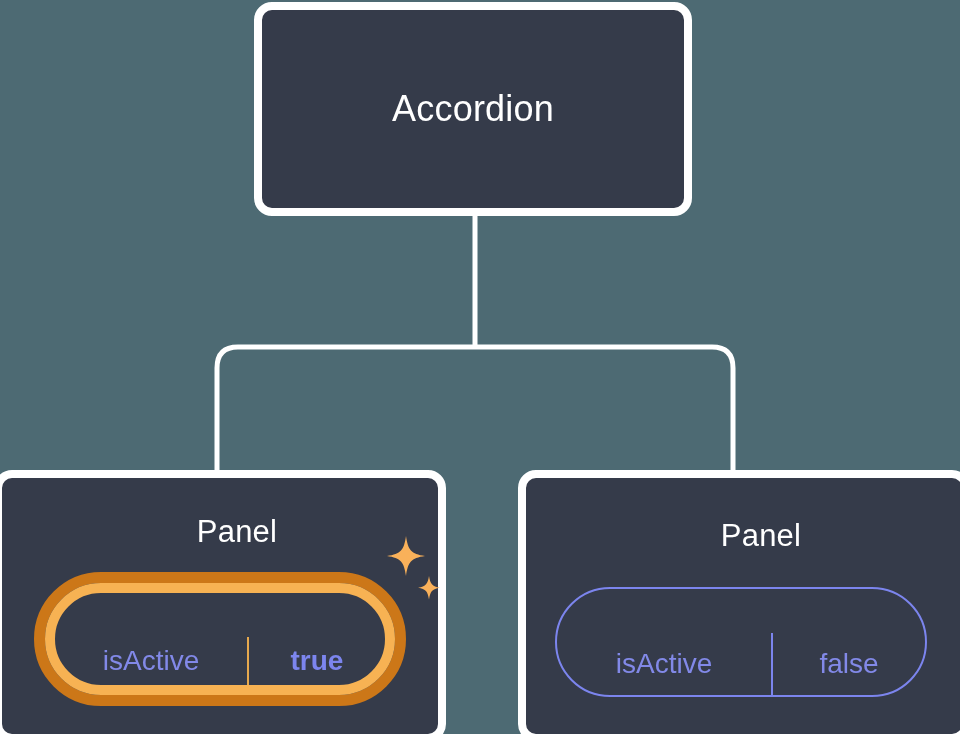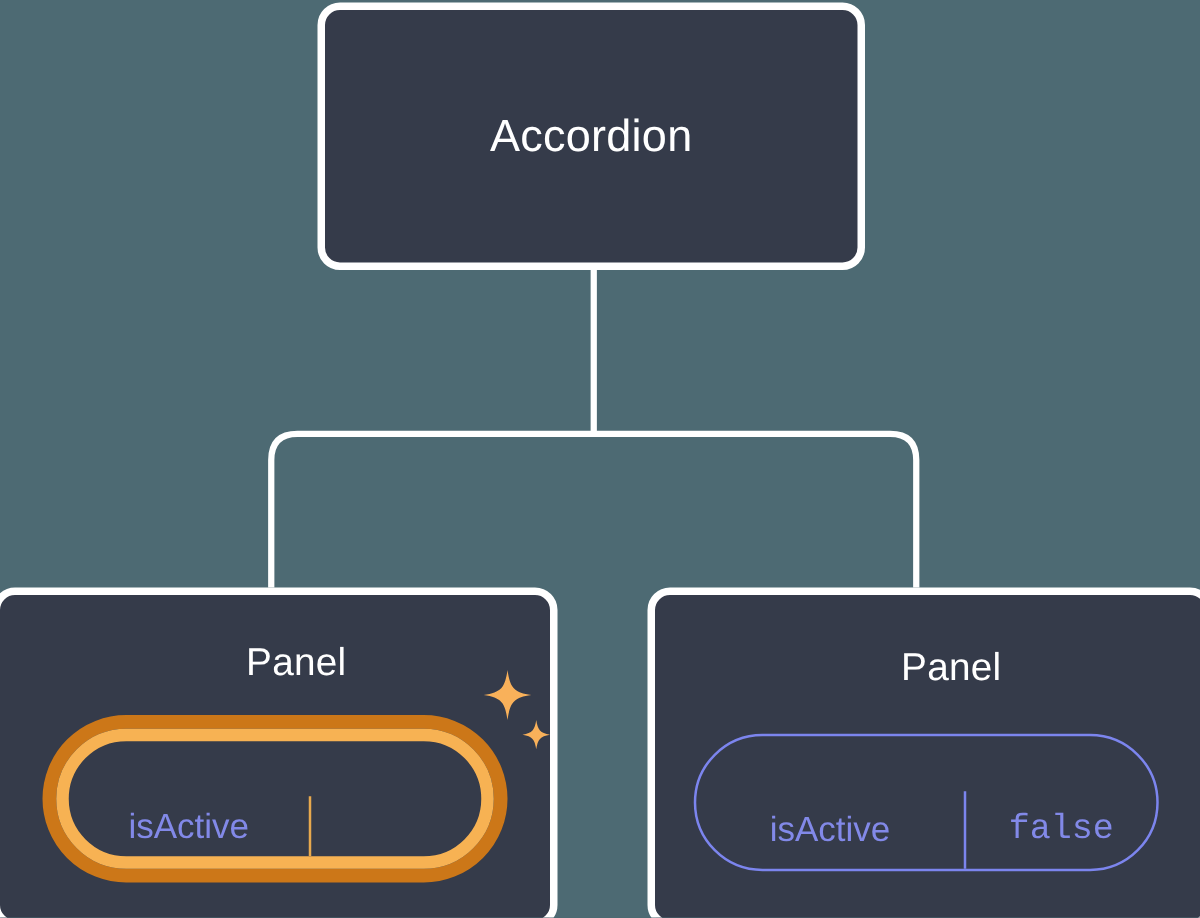--- a/index.html
+++ b/index.html
@@ -32,21 +32,21 @@
     width: 960px;
     height: 734px;
     pointer-events: none;
   }
 
   
   .node-card {
     position: absolute;
     box-sizing: border-box;
     background: #353b4a;
-    border: 6px solid #ffffff;
+    border: 8px solid #ffffff;
     border-radius: 18px;
     display: flex;
     flex-direction: column;
     align-items: center;
   }
 
   .node-card.root {
     left: 254px;
     top: 2px;
     width: 438px;
@@ -119,21 +119,20 @@
   }
   .pill.inactive .pill-cell {
     color: #8289e8;
   }
   .pill.inactive .pill-cell.key {
     width: 214px;
     border-right: 2px solid #7c85ee;
   }
   .pill.inactive .pill-cell.val {
     width: 152px;
-    font-family: Liberation Mono, monospace;
   }
 
   
   .pill-wrap.highlighted {
     left: 34px;
     top: 572px;
   }
   .pill.highlighted {
     position: relative;
     width: 372px;
@@ -211,20 +210,21 @@
 
   <div class="node-card panel-left">
     <div class="node-title">Panel</div>
   </div>
 
   <div class="pill-wrap highlighted">
     <div class="pill highlighted">
       <div class="ring-inner"></div>
       <div class="pill-body">
         <div class="pill-cell key">isActive</div>
+        <div class="pill-cell val">true</div>
       </div>
     </div>
   </div>
 
   <svg class="sparkles" viewBox="0 0 60 76" width="60" height="76" aria-hidden="true">
     <path d="M22 2 C24 16 27 20 41 22 C27 24 24 28 22 42 C20 28 17 24 3 22 C17 20 20 16 22 2 Z" fill="#f9b15a"></path>
     <path d="M45 42 C46.3 50 48 52.4 56 53.7 C48 55 46.3 57.4 45 65.4 C43.7 57.4 42 55 34 53.7 C42 52.4 43.7 50 45 42 Z" fill="#f9b15a"></path>
   </svg>
 
   <div class="node-card panel-right">

